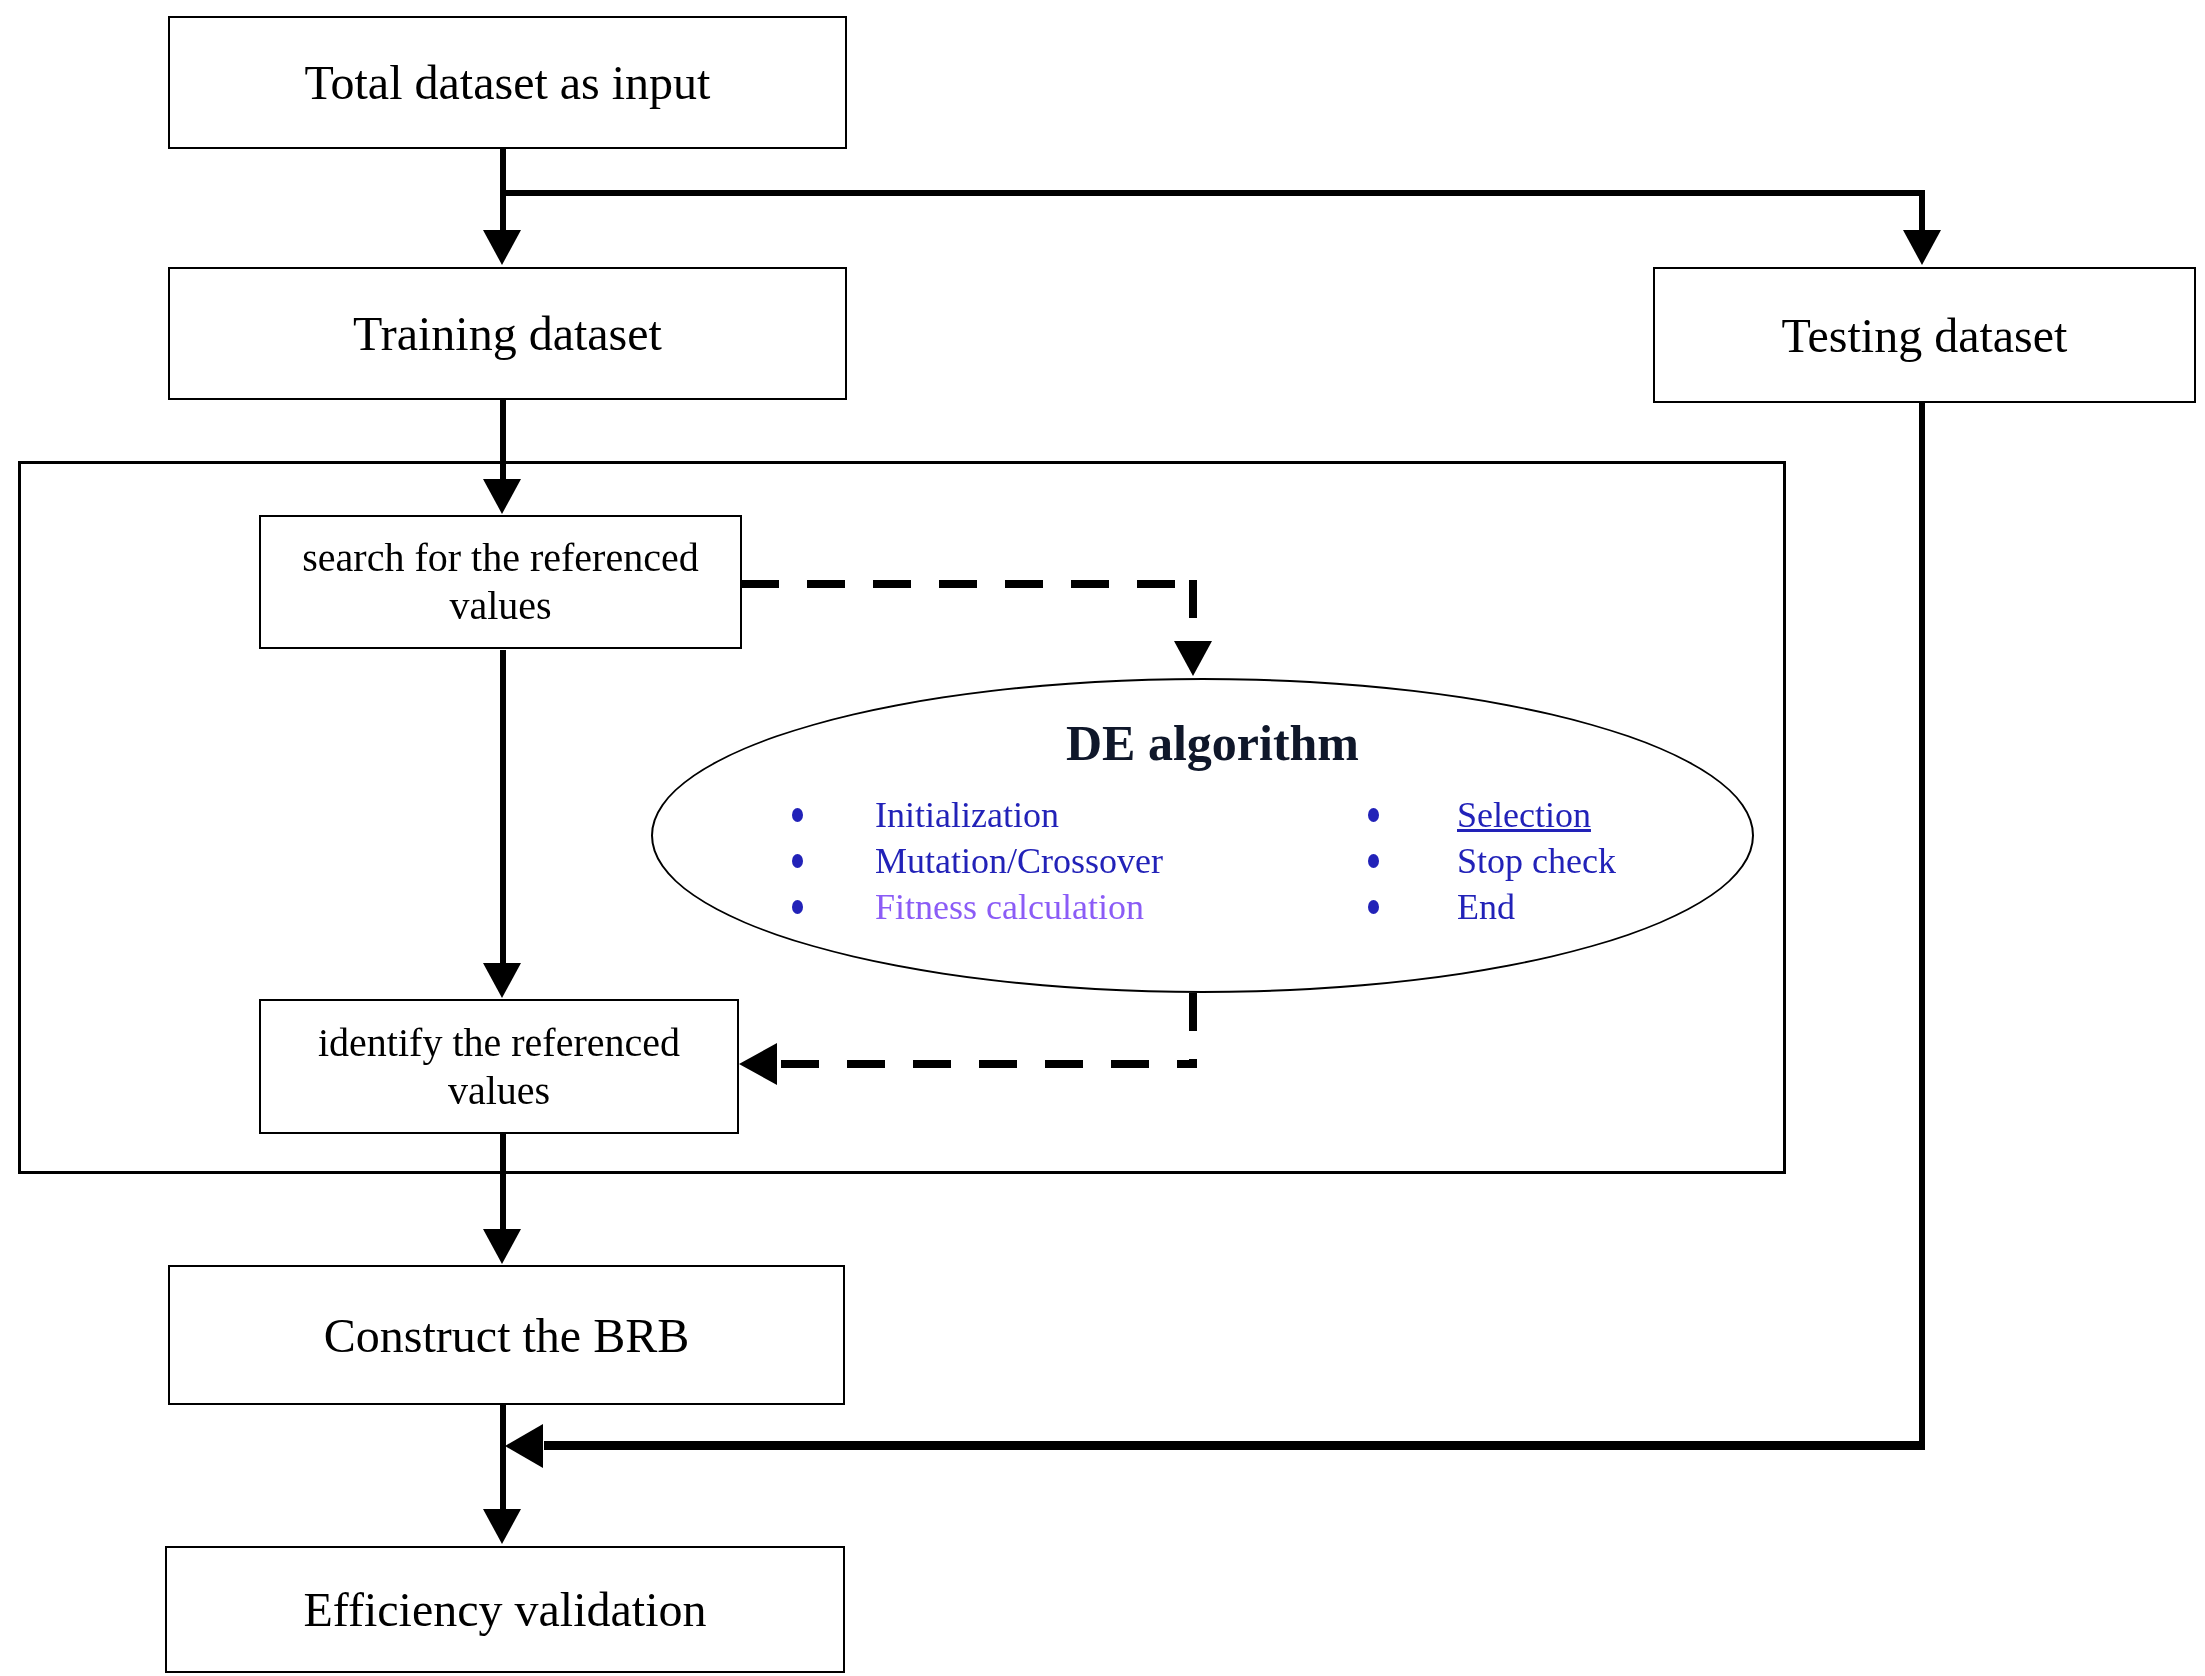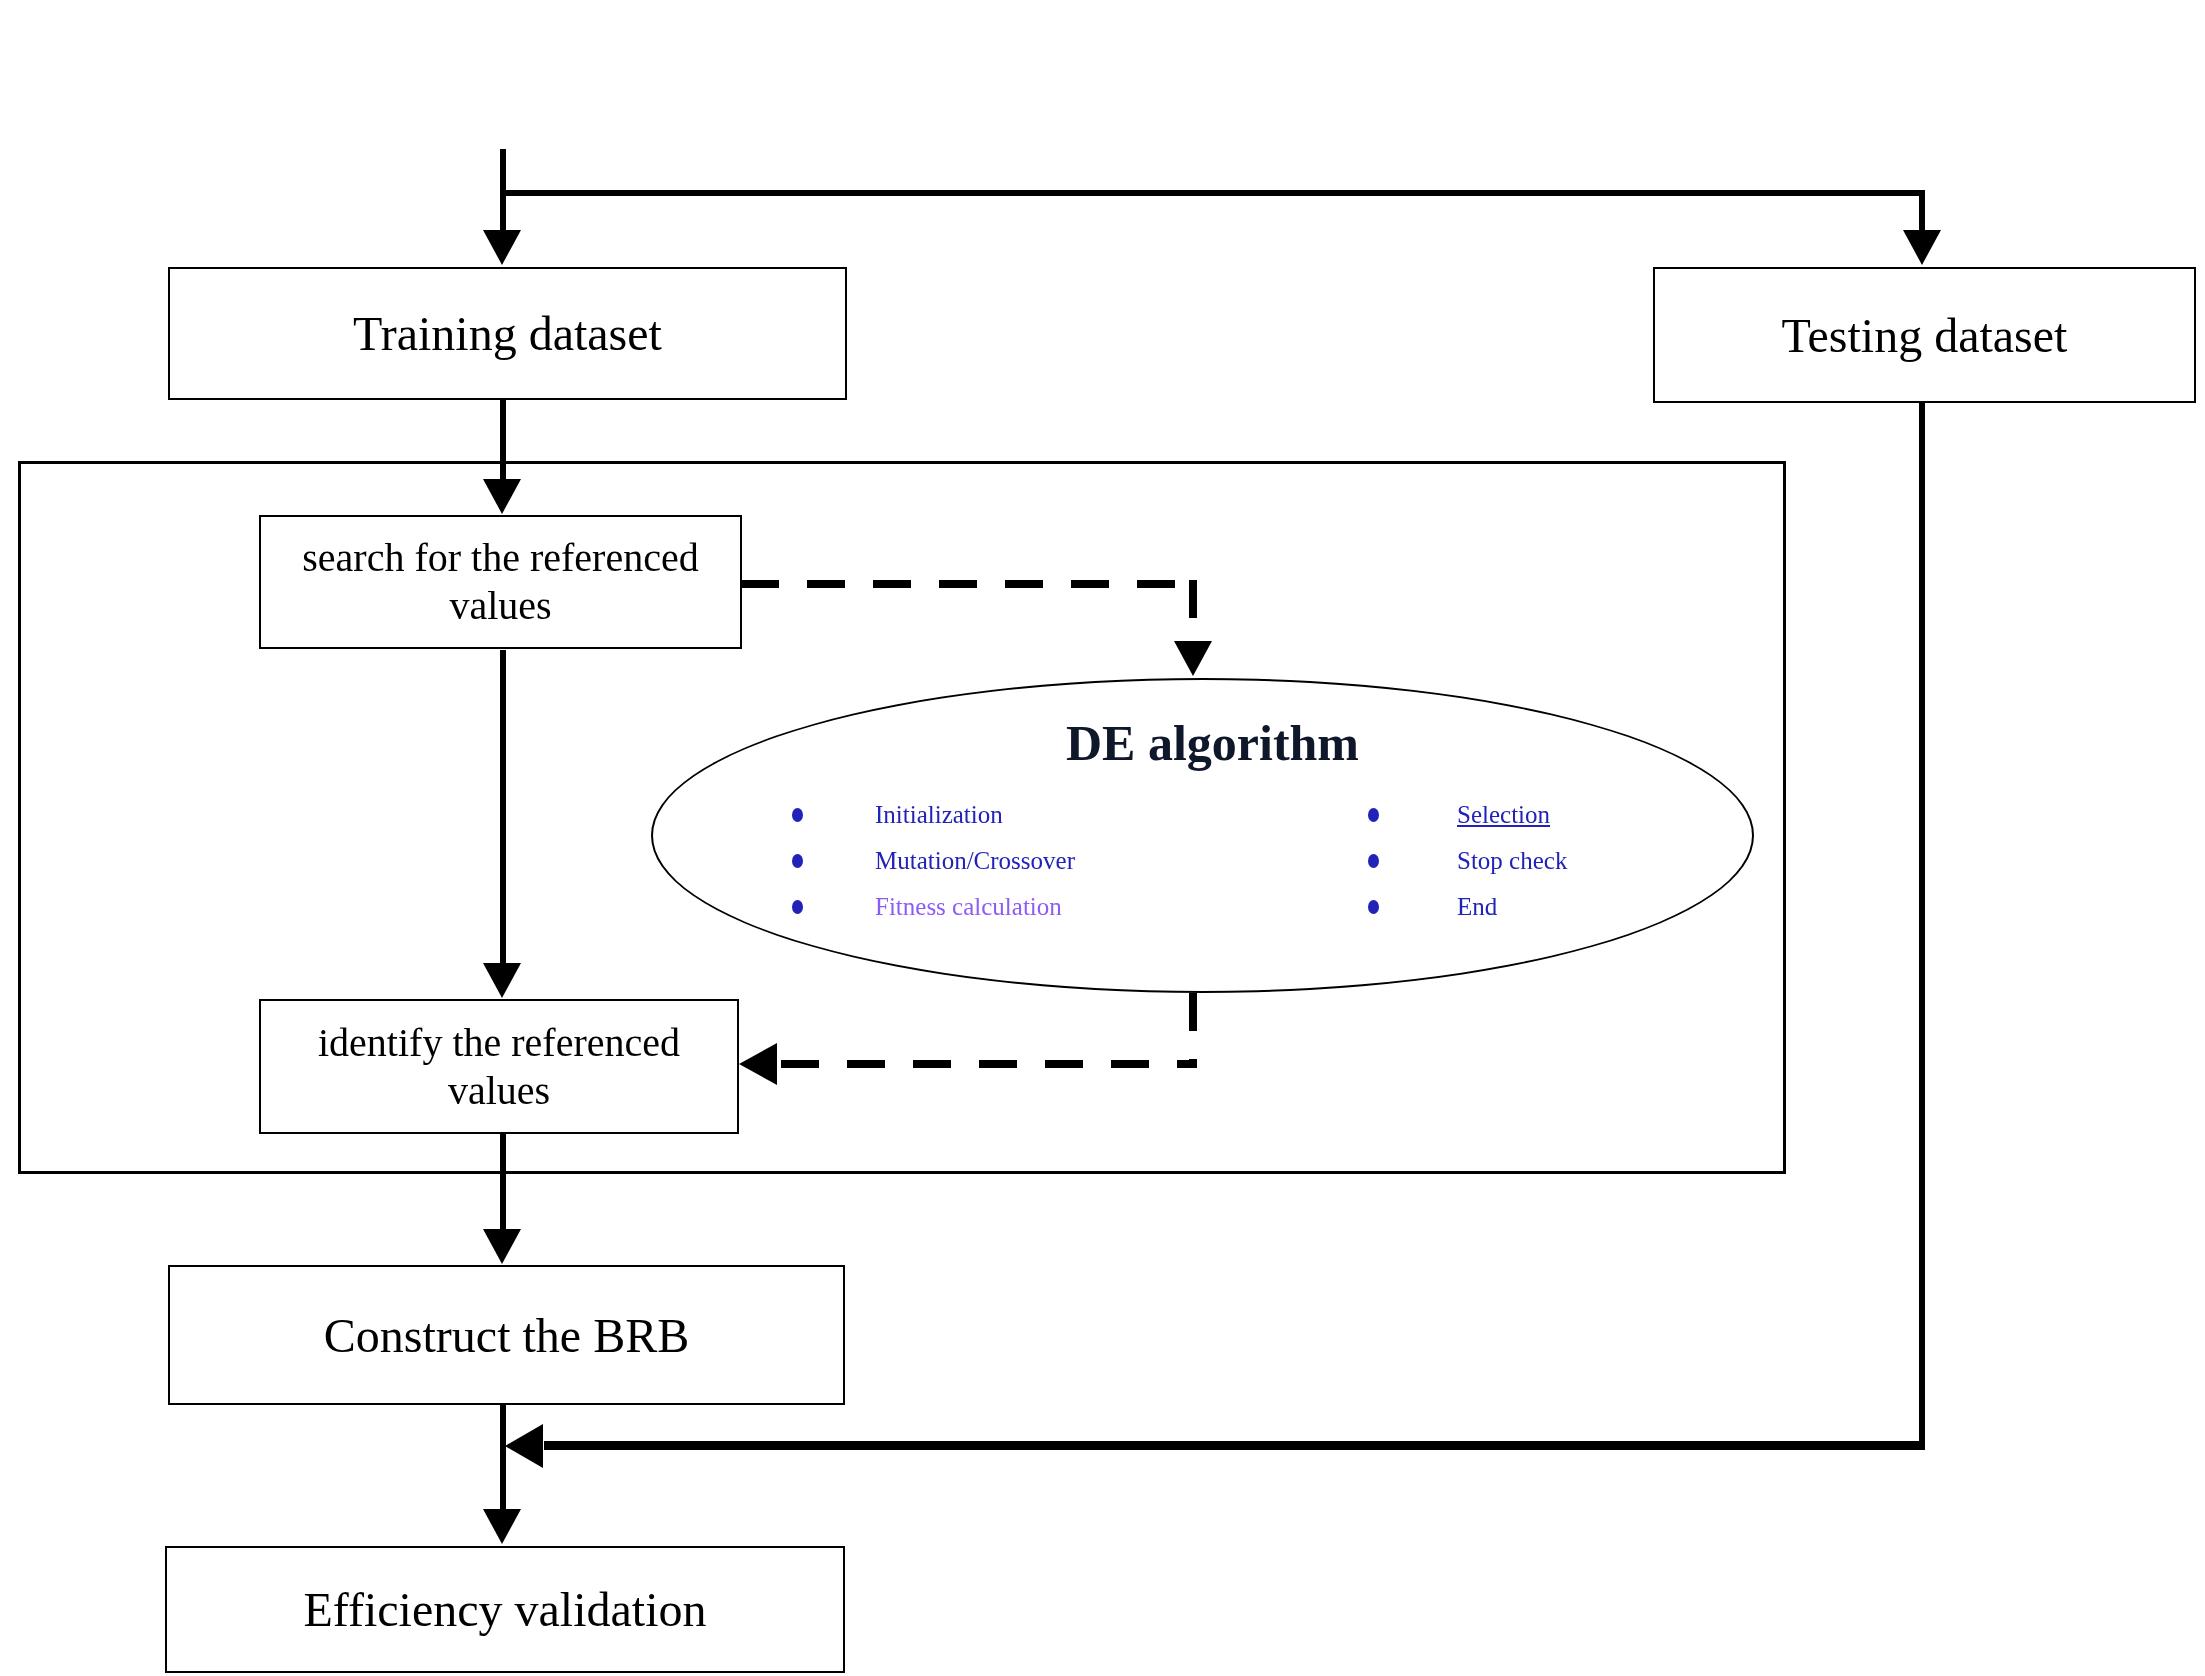--- a/index.html
+++ b/index.html
@@ -57,21 +57,21 @@
   .bullet-list {
     position: absolute;
     z-index: 4;
     display: flex;
     flex-direction: column;
   }
   .b-row {
     height: 46px;
     display: flex;
     align-items: center;
-    font-size: 25px;
+    font-size: 36px;
     white-space: nowrap;
   }
   .dot {
     display: inline-block;
     width: 11px;
     height: 14px;
     border-radius: 50%;
     flex: 0 0 11px;
   }
   .gap-l { margin-right: 72px; }
@@ -113,20 +113,23 @@
     z-index: 3;
   }
 </style>
 </head>
 <body>
 
 <div class="canvas">
 
   <div class="container-rect" style="left:18.3px; top:461px; width:1768px; height:713px;"></div>
 
+  <div class="box big" style="left:168px; top:16px; width:679px; height:133px;">
+    <span>Total dataset as input</span>
+  </div>
 
   <div class="box big" style="left:168px; top:267px; width:679px; height:133px;">
     <span>Training dataset</span>
   </div>
 
   <div class="box big" style="left:1653px; top:267px; width:543px; height:136px;">
     <span>Testing dataset</span>
   </div>
 
   <div class="box small" style="left:259px; top:515px; width:483px; height:134px;">

